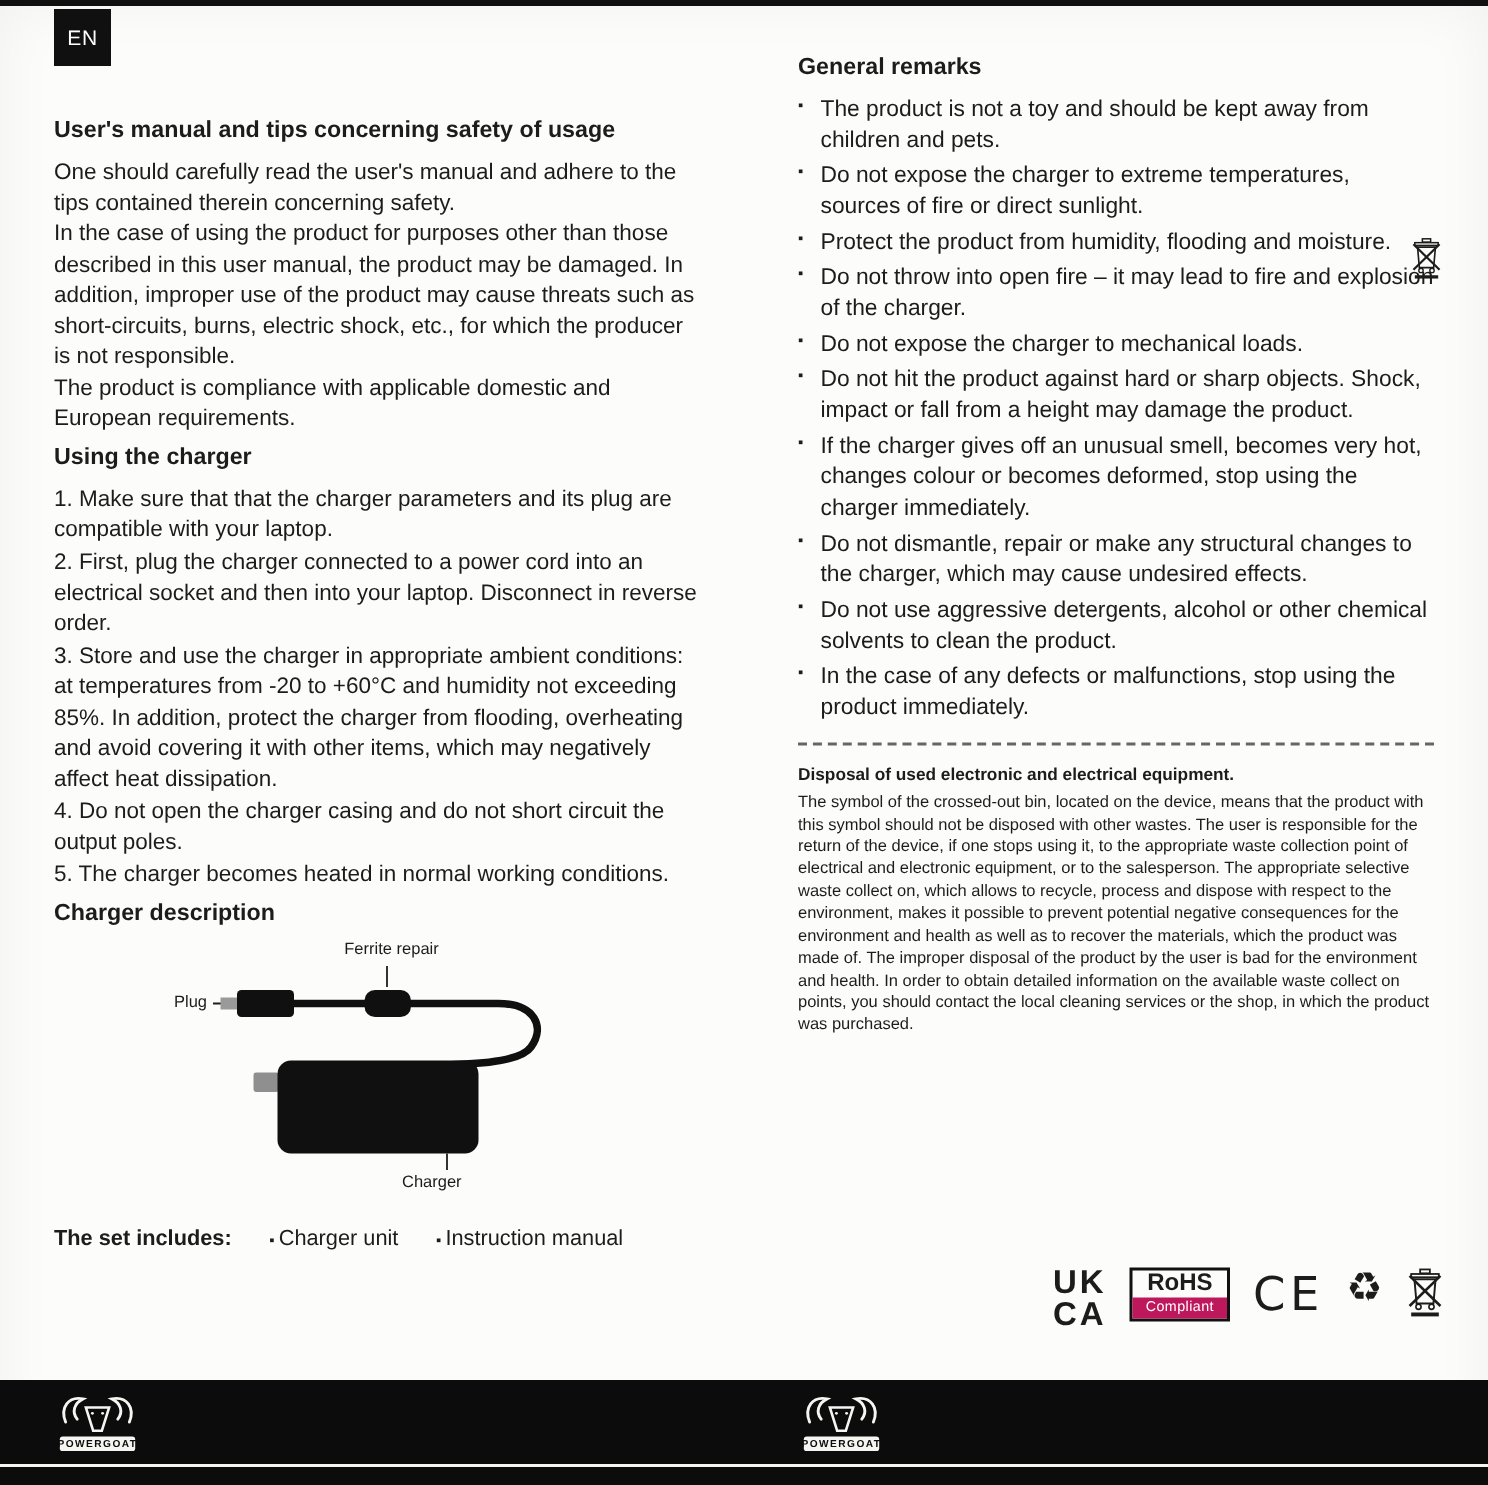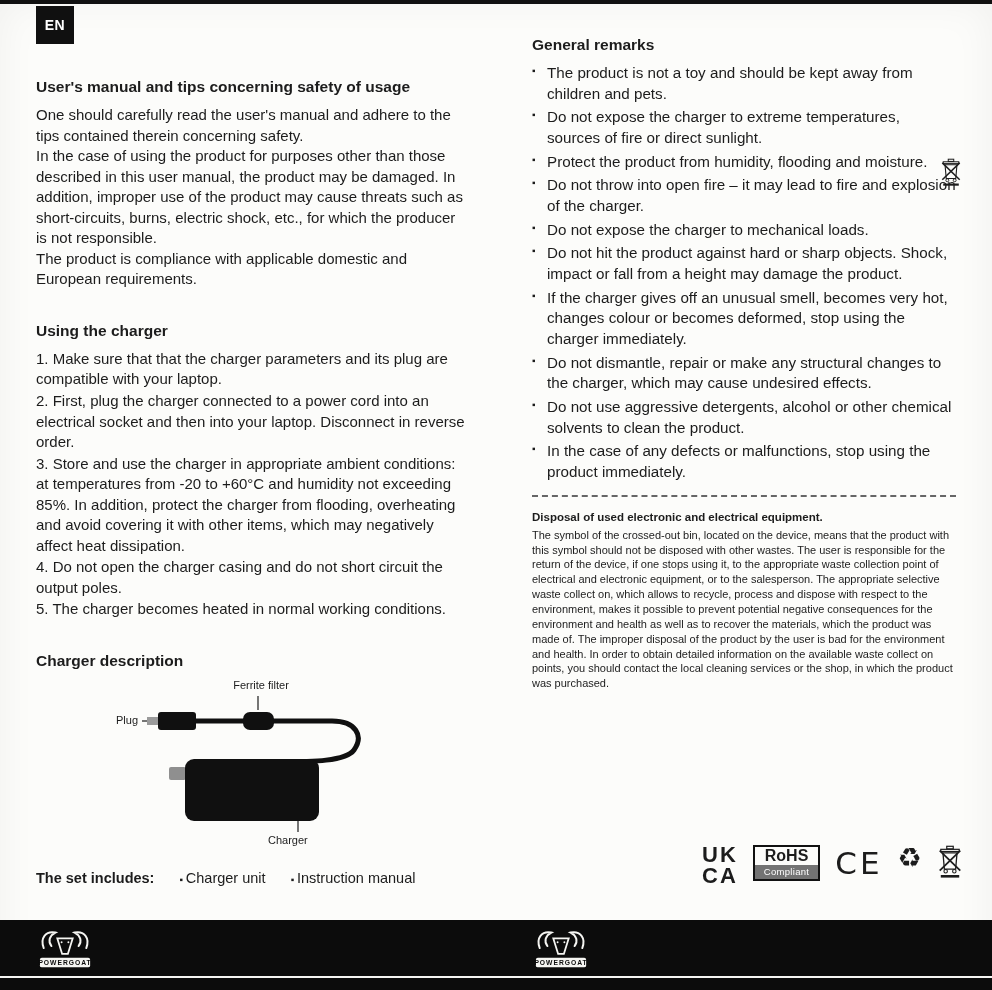--- a/index.html
+++ b/index.html
@@ -13,28 +13,28 @@
     color: #1c1c1c;
     overflow: hidden;
     box-shadow: inset 0 0 40px rgba(0,0,0,0.05);
   }
   .top-strip { position: absolute; top: 0; left: 0; width: 100%; height: 4px; background: #101010; }
 
   .en-badge {
     position: absolute; top: 6px; left: 36px;
     width: 38px; height: 38px; background: #101010; color: #fff;
     display: flex; align-items: center; justify-content: center;
-    font-weight: 700; font-size: 14px; letter-spacing: .5px;
+    font-weight: 400; font-size: 14px; letter-spacing: .5px;
   }
 
   .col-left  { position: absolute; top: 78px; left: 36px;  width: 434px; }
   .col-right { position: absolute; top: 36px; left: 532px; width: 424px; }
 
   .h1 { font-size: 15.5px; font-weight: 700; margin-bottom: 9px; }
-  .h2 { font-size: 15.5px; font-weight: 700; margin: 32px 0 9px; }
+  .h2 { font-size: 15.5px; font-weight: 700; margin: 6px 0 9px; }
 
   .body-text { font-size: 15px; line-height: 1.37; white-space: pre-line; }
   .num-item  { font-size: 15px; line-height: 1.37; margin-bottom: 1px; }
 
   ul.remarks { list-style: none; font-size: 15.2px; line-height: 1.36; }
   ul.remarks li { position: relative; padding-left: 15px; margin-bottom: 3px; }
   ul.remarks li::before { content: "▪"; position: absolute; left: 0; top: 1px; font-size: 10px; }
 
   .dashed-div { border: none; border-top: 2px dashed #666; margin: 12px 0 14px; }
 
@@ -52,21 +52,21 @@
   .set-includes { margin-top: 16px; font-size: 14.5px; }
   .set-includes b { font-weight: 700; }
   .set-item { margin-left: 21px; }
   .set-item::before { content: "▪ "; font-size: 10px; }
 
   
   .marks { position: absolute; top: 845px; left: 702px; display: flex; align-items: flex-start; gap: 15px; }
   .ukca { font-weight: 700; font-size: 22px; line-height: 0.95; letter-spacing: 2px; text-align: center; }
   .rohs { border: 2.5px solid #111; text-align: center; }
   .rohs-name { font-weight: 700; font-size: 16px; padding: 0 10px; line-height: 1.15; }
-  .rohs-sub  { background: #737373; color: #fff; font-size: 9.5px; padding: 1px 4px 2px; letter-spacing: .3px; }
+  .rohs-sub  { background: #be185d; color: #fff; font-size: 9.5px; padding: 1px 4px 2px; letter-spacing: .3px; }
   .ce { font-size: 31px; letter-spacing: 3px; font-family: "DejaVu Sans", sans-serif; font-weight: 400; }
   .recycle { font-size: 27px; line-height: 1; }
 
   .weee-topright { position: absolute; top: 158px; left: 940px; }
 
   
   .footer { position: absolute; left: 0; top: 920px; width: 100%; height: 70px; background: #0c0c0c; }
   .footer-line { position: absolute; left: 0; top: 976px; width: 100%; height: 2px; background: #f5f5f2; }
   .logo { position: absolute; width: 58px; height: 46px; }
   .logo-left   { left: 36px;  top: 926px; }
@@ -109,21 +109,21 @@
         <path d="M160,42 L209,42 M237,42 L296,42 C320,42 328,57 318,71 C304,91 208,77 166,90 C156,93 150,93 150,94" fill="none" stroke="#101010" stroke-width="5" stroke-linecap="round"></path>
 
         <rect x="207" y="33" width="31" height="18" rx="7" fill="#101010"></rect>
 
         <rect x="133" y="88" width="17" height="13" rx="2" fill="#8f8f8f"></rect>
 
         <rect x="149" y="80" width="134" height="62" rx="9" fill="#101010"></rect>
 
         <line x1="262" y1="142" x2="262" y2="153" stroke="#1c1c1c" stroke-width="1.2"></line>
       </svg>
-      <div class="diag-label lbl-ferrite">Ferrite filter</div>
+      <div class="diag-label lbl-ferrite">Ferrite repair</div>
       <div class="diag-label lbl-plug">Plug</div>
       <div class="diag-label lbl-charger">Charger</div>
     </div>
 
     <div class="set-includes">
       <b>The set includes:</b>
       <span class="set-item">Charger unit</span>
       <span class="set-item">Instruction manual</span>
     </div>
   </div>

